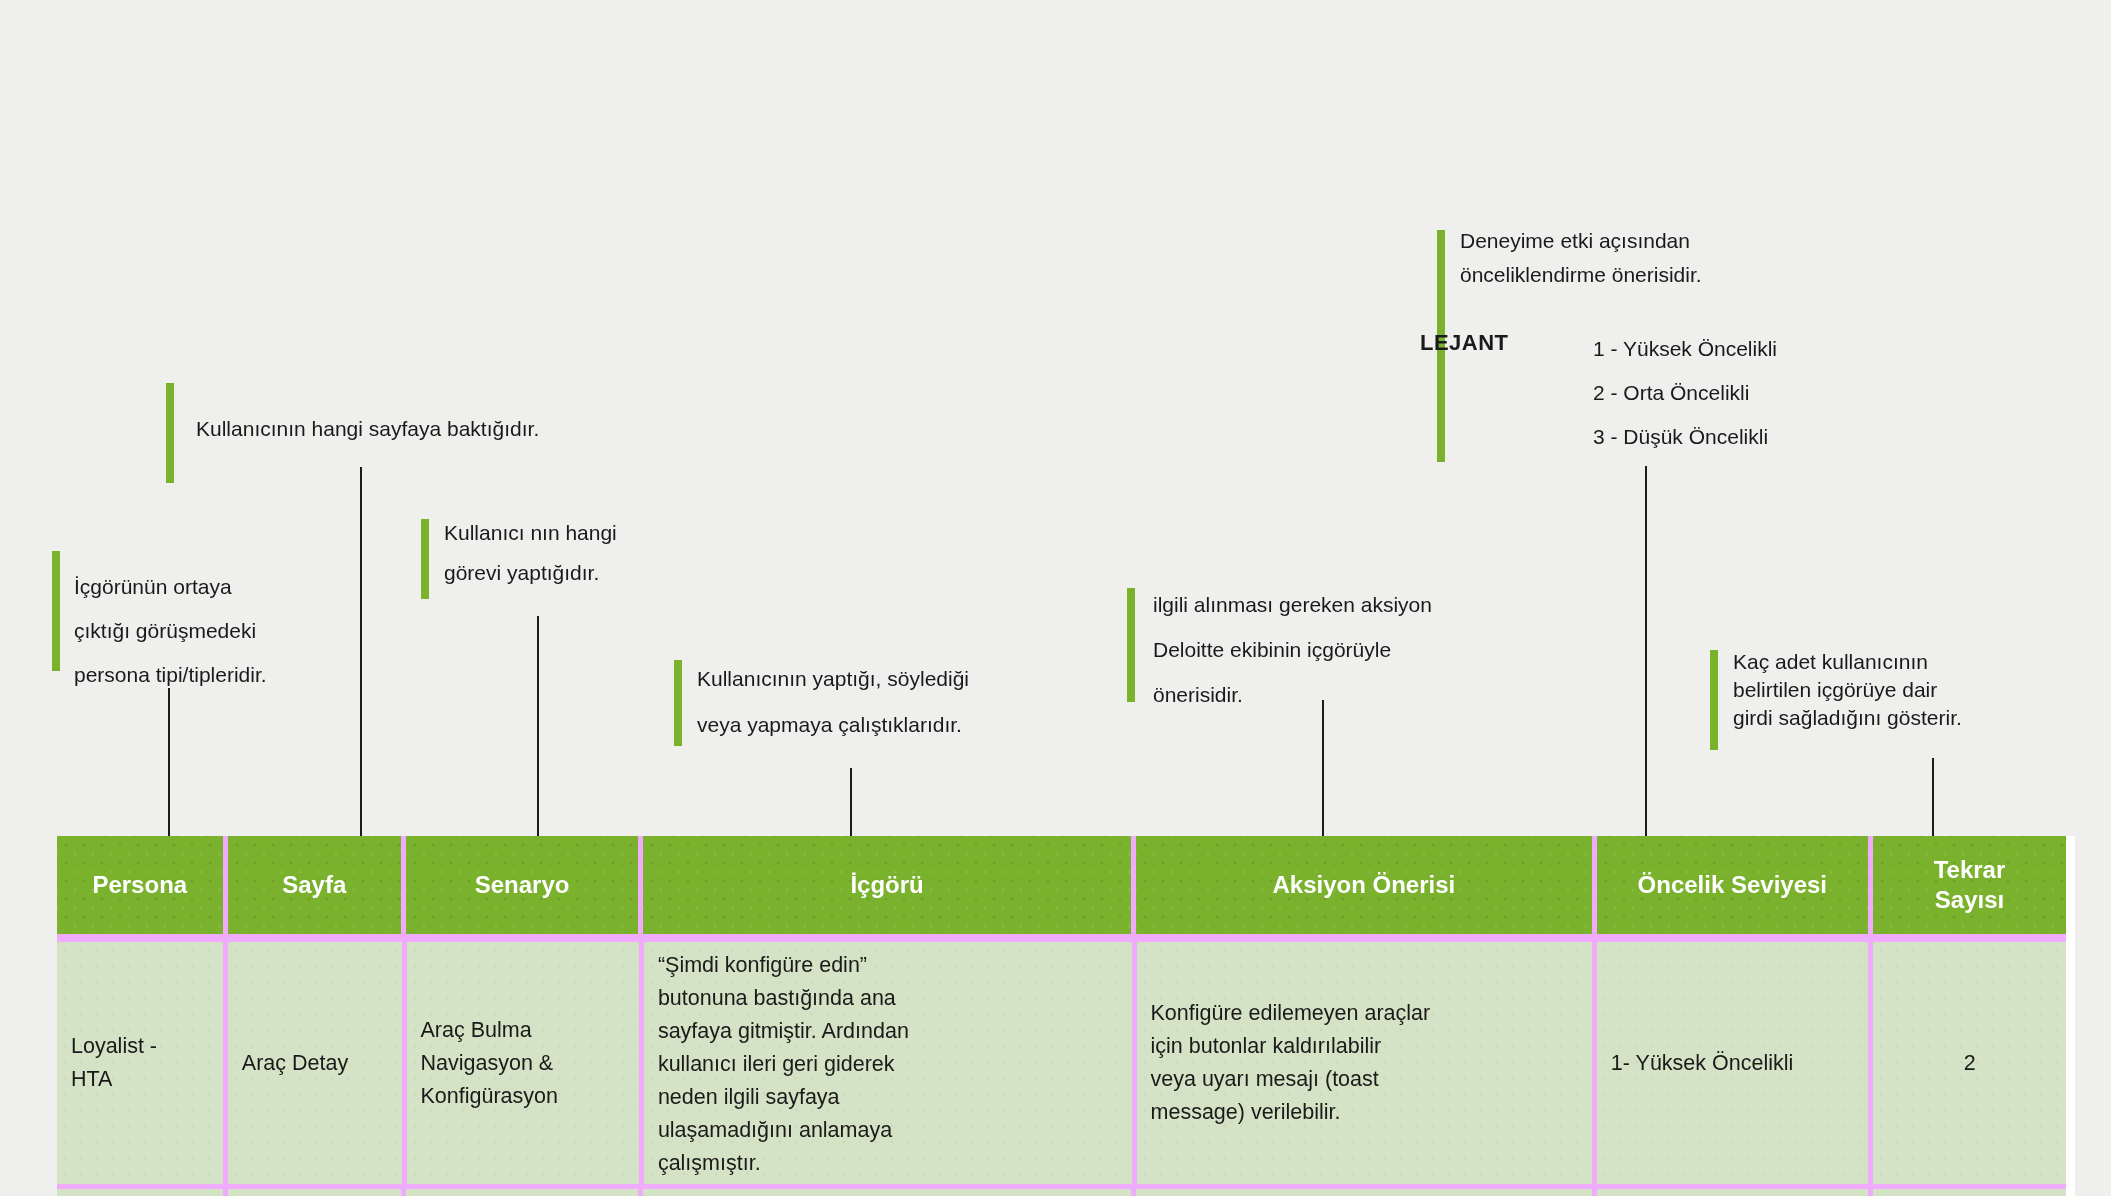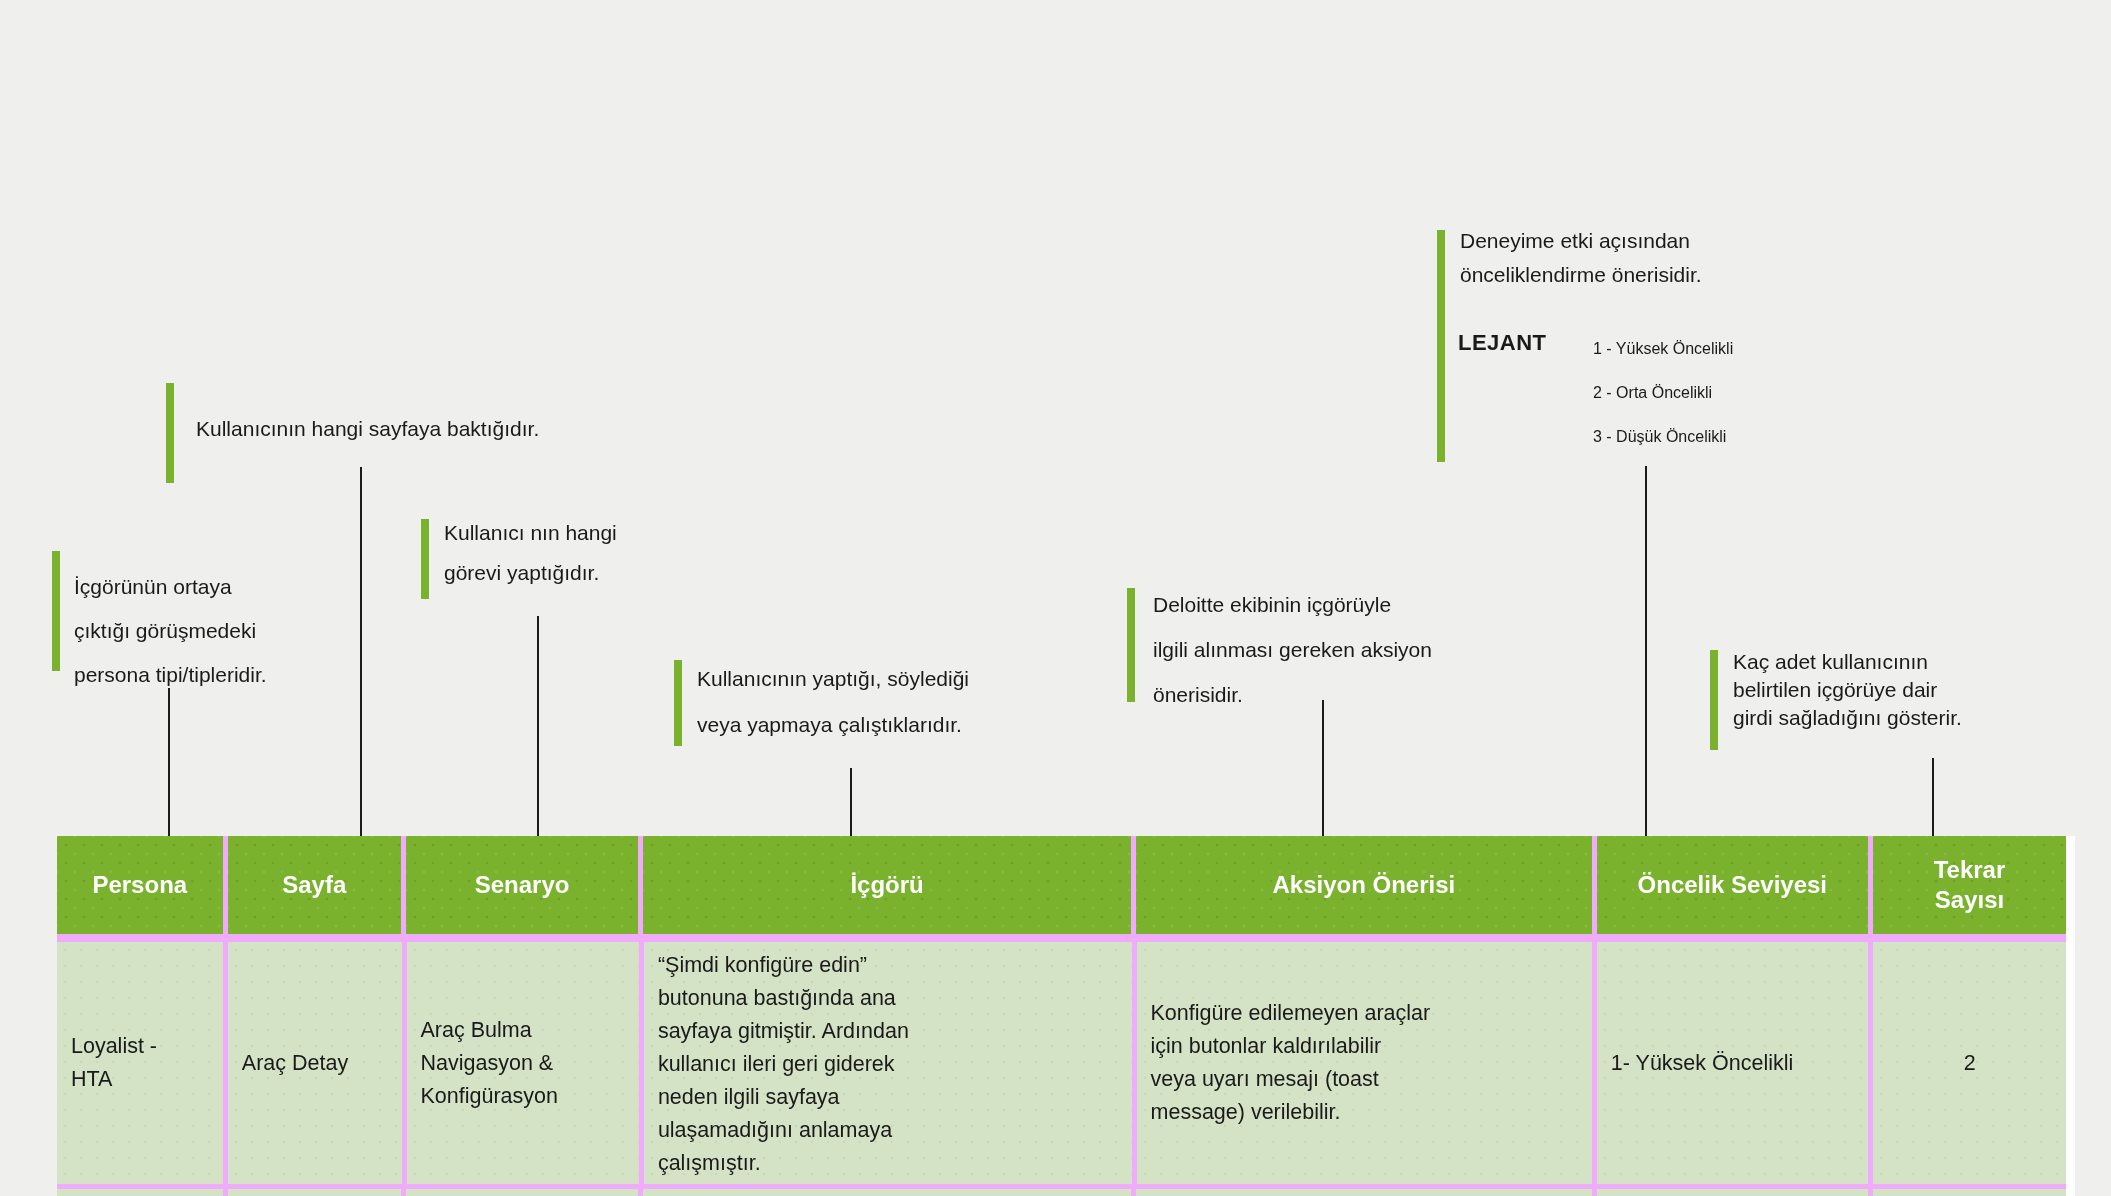--- a/index.html
+++ b/index.html
@@ -13,21 +13,21 @@
   }
   
   .accent-bar{position:absolute;width:8px;background:#7ab22e;}
   
   .pointer{position:absolute;width:2px;background:#1c1c1c;}
   
   .callout{position:absolute;font-size:21px;line-height:45px;white-space:nowrap;}
   .callout .cl-line{display:block;}
   .legend-desc{position:absolute;font-size:21px;line-height:34px;white-space:nowrap;}
   .legend-title{position:absolute;font-size:22px;font-weight:700;letter-spacing:0.5px;}
-  .legend-items{position:absolute;font-size:16px;line-height:44px;white-space:nowrap;}
+  .legend-items{position:absolute;font-size:21px;line-height:44px;white-space:nowrap;}
   
   .table{position:absolute;left:57px;top:836px;width:2009px;background:#f0abfc;}
   .trow{display:flex;gap:5px;}
   .header-row{height:98px;margin-bottom:8px;}
   .body-row{height:242px;margin-bottom:5px;}
   .sliver-row{height:7px;}
   .hcell{
     background-color:#7ab22e;
     background-image:radial-gradient(rgba(0,0,0,0.10) 1.2px, transparent 1.7px),
                      radial-gradient(rgba(255,255,255,0.10) 1.2px, transparent 1.7px);
@@ -59,21 +59,21 @@
 </head>
 <body>
 
 <div class="canvas">
 
   <div class="accent-bar" style="left:1437px;top:230px;height:232px;"></div>
   <div class="legend-desc" style="left:1460px;top:224px;">
     <span class="cl-line" style="display:block">Deneyime etki açısından</span>
     <span class="cl-line" style="display:block">önceliklendirme önerisidir.</span>
   </div>
-  <div class="legend-title" style="left:1458px;top:330px;">LEJANT</div>
+  <div class="legend-title" style="left:1420px;top:330px;">LEJANT</div>
   <div class="legend-items" style="left:1593px;top:327px;">
     <span style="display:block">1 - Yüksek Öncelikli</span>
     <span style="display:block">2 - Orta Öncelikli</span>
     <span style="display:block">3 - Düşük Öncelikli</span>
   </div>
 
   <div class="accent-bar" style="left:166px;top:383px;height:100px;"></div>
   <div class="callout" style="left:196px;top:414px;line-height:30px;">
     <span class="cl-line">Kullanıcının hangi sayfaya baktığıdır.</span>
   </div>
@@ -96,22 +96,22 @@
 
   <div class="accent-bar" style="left:674px;top:660px;height:86px;"></div>
   <div class="callout" style="left:697px;top:656px;line-height:46px;">
     <span class="cl-line">Kullanıcının yaptığı, söylediği</span>
     <span class="cl-line">veya yapmaya çalıştıklarıdır.</span>
   </div>
   <div class="pointer" style="left:850px;top:768px;height:80px;"></div>
 
   <div class="accent-bar" style="left:1127px;top:588px;height:114px;"></div>
   <div class="callout" style="left:1153px;top:582px;line-height:45px;">
+    <span class="cl-line">ilgili  alınması gereken aksiyon</span>
     <span class="cl-line">Deloitte ekibinin içgörüyle</span>
-    <span class="cl-line">ilgili  alınması gereken aksiyon</span>
     <span class="cl-line">önerisidir.</span>
   </div>
   <div class="pointer" style="left:1322px;top:700px;height:148px;"></div>
 
   <div class="pointer" style="left:1645px;top:466px;height:382px;"></div>
 
   <div class="accent-bar" style="left:1710px;top:650px;height:100px;"></div>
   <div class="callout" style="left:1733px;top:648px;line-height:28px;">
     <span class="cl-line">Kaç adet kullanıcının</span>
     <span class="cl-line">belirtilen içgörüye dair</span>

